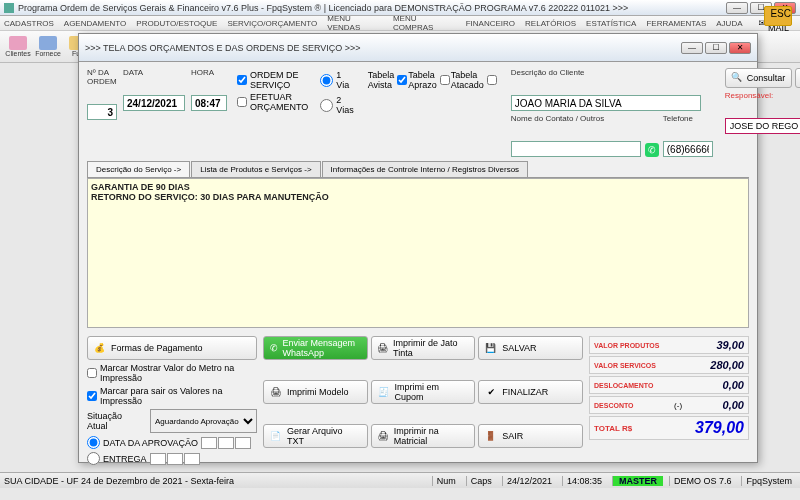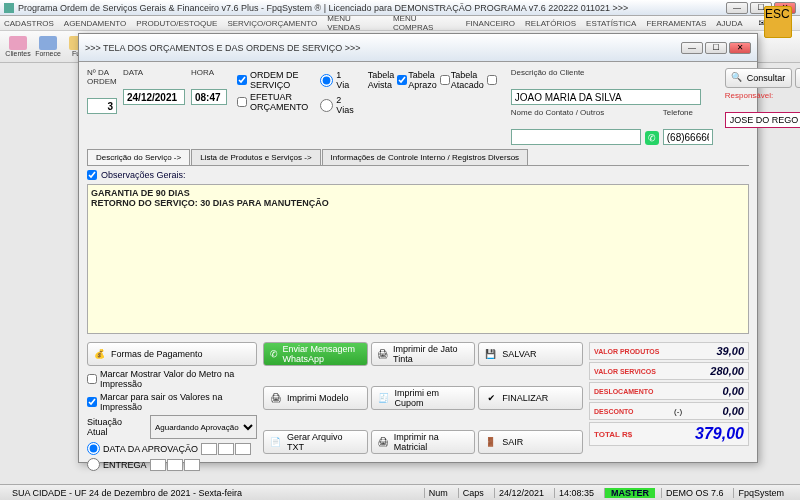--- a/index.html
+++ b/index.html
@@ -17,21 +17,21 @@
 .tb-btn{width:28px;height:28px;display:flex;flex-direction:column;align-items:center;justify-content:center;border:1px solid transparent}
 .tb-icon{width:18px;height:14px;border-radius:2px}
 .tb-label{font-size:7px;color:#333}
 .dialog{position:absolute;top:33px;left:78px;width:680px;height:430px;background:#f0f0f0;border:1px solid #888;box-shadow:2px 2px 8px rgba(0,0,0,0.3)}
 .dlg-title{background:linear-gradient(#fff,#dde6f0);height:28px;display:flex;align-items:center;padding:0 6px;border-bottom:1px solid #999}
 .dlg-title-text{flex:1;font-size:9px;color:#333}
 .dlg-controls{display:flex;gap:2px}
 .dlg-body{padding:6px 8px}
 .top-row{display:flex;gap:6px;align-items:flex-start;margin-bottom:4px}
 .field-group{display:flex;flex-direction:column}
-.field-label{font-size:8px;color:#333;margin-bottom:12px}
+.field-label{font-size:8px;color:#333;margin-bottom:18px}
 .field-input{border:1px solid #7a9;background:#fff;padding:1px 3px;font-size:10px;height:16px}
 .num-ordem{width:30px;text-align:right;font-weight:bold}
 .data-input{width:62px;font-weight:bold}
 .hora-input{width:36px;font-weight:bold}
 .chk-row{display:flex;align-items:center;gap:3px;font-size:8px;margin:2px 0}
 .chk{width:10px;height:10px}
 .radio-group{display:flex;flex-direction:column;gap:1px;margin-left:6px}
 .tabela-group{display:flex;flex-direction:row;gap:1px;margin-left:8px}
 .cliente-input{width:190px;font-size:10px}
 .contato-input{width:130px}
@@ -56,26 +56,26 @@
 .sit-select{flex:1;height:24px;font-size:8px;border:1px solid #999}
 .date-entry{display:flex;align-items:center;gap:3px;font-size:8px}
 .date-fields{display:flex;gap:1px}
 .date-seg{width:16px;height:12px;border:1px solid #999;background:#fff;text-align:center;font-size:8px}
 .sum-row{display:flex;justify-content:space-between;align-items:center;background:#f5f5f5;border:1px solid #ccc;padding:2px 4px;height:18px}
 .sum-label{font-size:7px;color:#d33;font-weight:bold}
 .sum-val{font-size:11px;color:#003;font-weight:bold;font-style:italic}
 .sum-row.total{height:24px}
 .sum-row.total .sum-label{font-size:8px}
 .sum-row.total .sum-val{font-size:16px;color:#00d}
-.statusbar{position:absolute;bottom:0;left:0;right:0;height:16px;background:linear-gradient(#f0f0f0,#ddd);border-top:1px solid #aaa;display:flex;align-items:center;padding:0 12px;font-size:8px;gap:6px}
+.statusbar{position:absolute;bottom:12px;left:0;right:0;height:16px;background:linear-gradient(#f0f0f0,#ddd);border-top:1px solid #aaa;display:flex;align-items:center;padding:0 4px;font-size:8px;gap:6px}
 .sb-left{flex:1}
 .sb-seg{border-left:1px solid #aaa;padding:0 4px}
 .sb-master{background:#3d3;color:#003;padding:0 6px;font-weight:bold}
 .wa-icon{width:14px;height:14px;background:#25d366;border-radius:3px;display:inline-flex;align-items:center;justify-content:center;color:#fff;font-size:9px}
-.close-x{position:absolute;top:6px;right:8px;width:28px;height:32px;background:#e8b030;border:1px solid #c90;border-radius:2px;text-align:left;font-size:12px;line-height:14px;cursor:pointer}
+.close-x{position:absolute;top:6px;right:8px;width:28px;height:20px;background:#e8b030;border:1px solid #c90;border-radius:2px;text-align:right;font-size:10px;line-height:14px;cursor:pointer}
 </style>
 </head>
 <body>
 
 <div class="titlebar">
   <div class="titlebar-icon"></div>
   <div class="titlebar-text">Programa Ordem de Serviços Gerais &amp; Financeiro v7.6 Plus - FpqSystem ® | Licenciado para  DEMONSTRAÇÃO PROGRAMA v7.6 220222 011021 &gt;&gt;&gt;</div>
   <div class="win-controls">
     <div class="win-btn">—</div>
     <div class="win-btn">☐</div>
@@ -212,24 +212,20 @@
         </div>
       </div>
     </div>
 
     <div class="tabs">
       <div class="tab active">Descrição do Serviço -&gt;</div>
       <div class="tab">Lista de Produtos e Serviços -&gt;</div>
       <div class="tab">Informações de Controle Interno / Registros Diversos</div>
     </div>
 
-    <div class="obs-check">
-        <input type="checkbox" class="chk" checked="" style="">
-        <span>Observações Gerais:</span>
-      </div>
     <textarea class="obs-area" style="">GARANTIA DE 90 DIAS
 RETORNO DO SERVIÇO: 30 DIAS PARA MANUTENÇÃO</textarea>
 
     <div class="bottom-panel">
       <div class="left-col">
         <div class="big-btn">
             <span class="ico">💰</span>
             <span>Formas de Pagamento</span>
           </div>
         <div class="small-chk">

